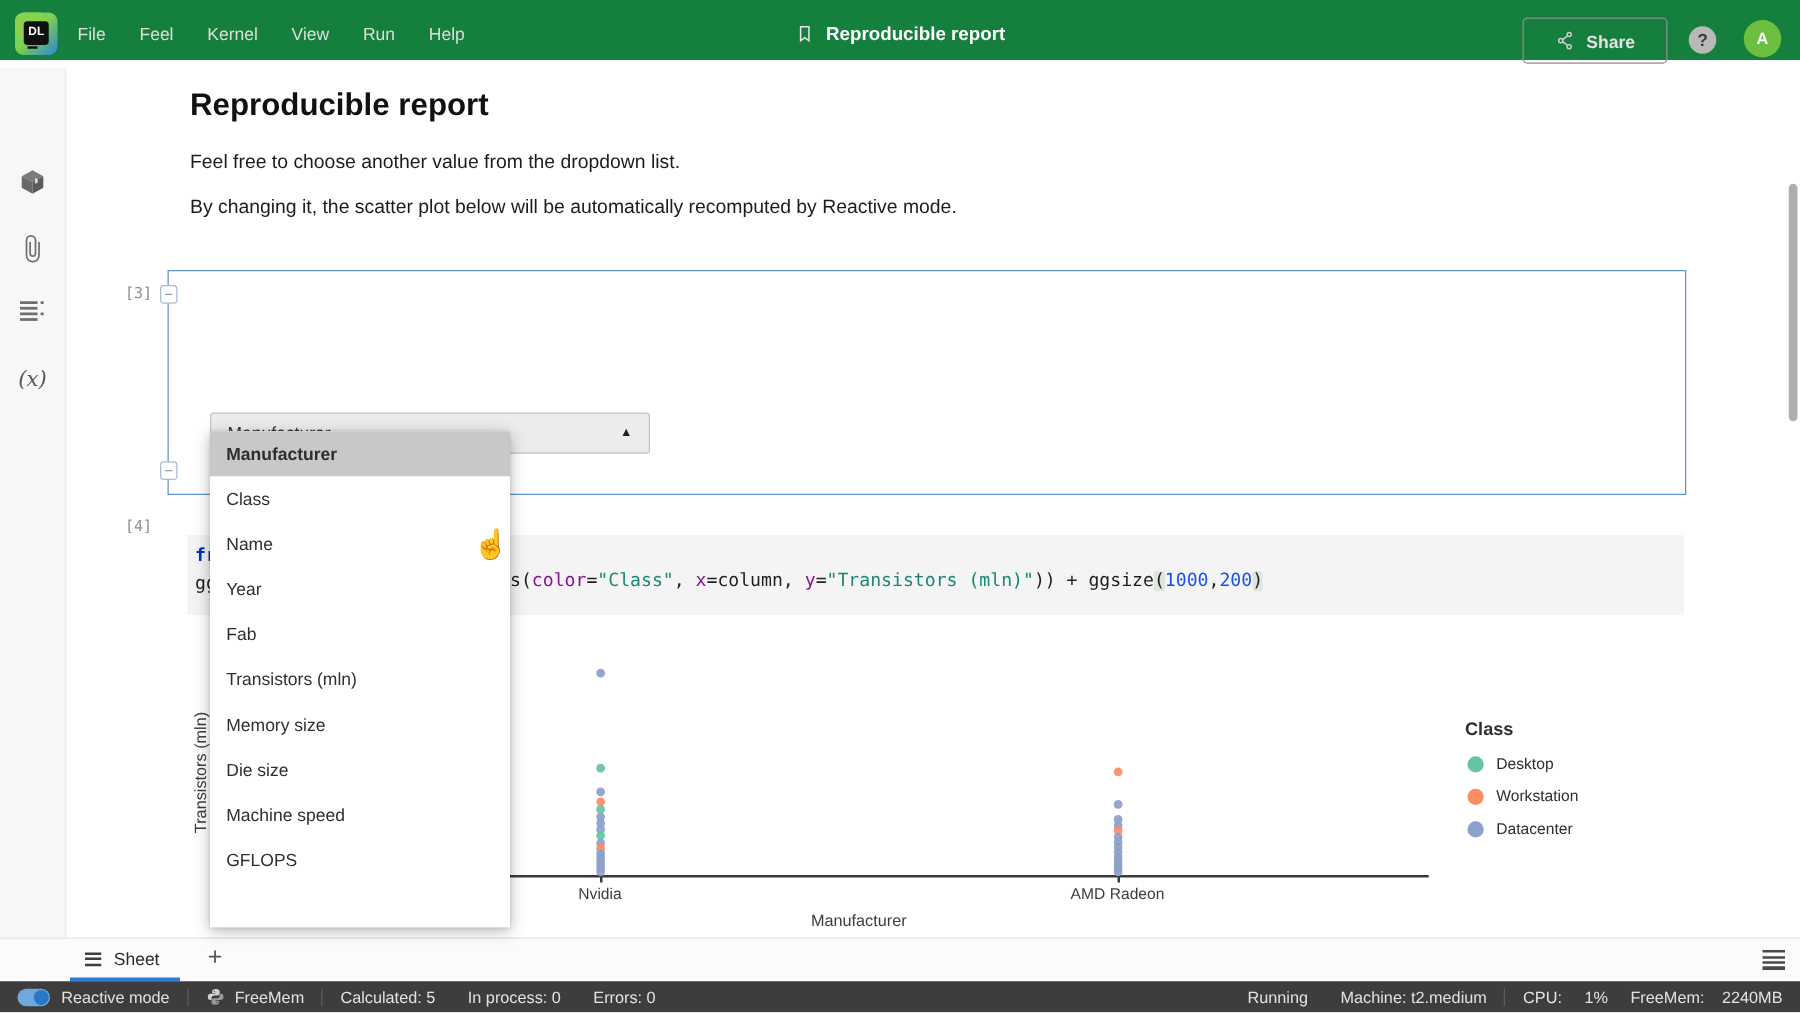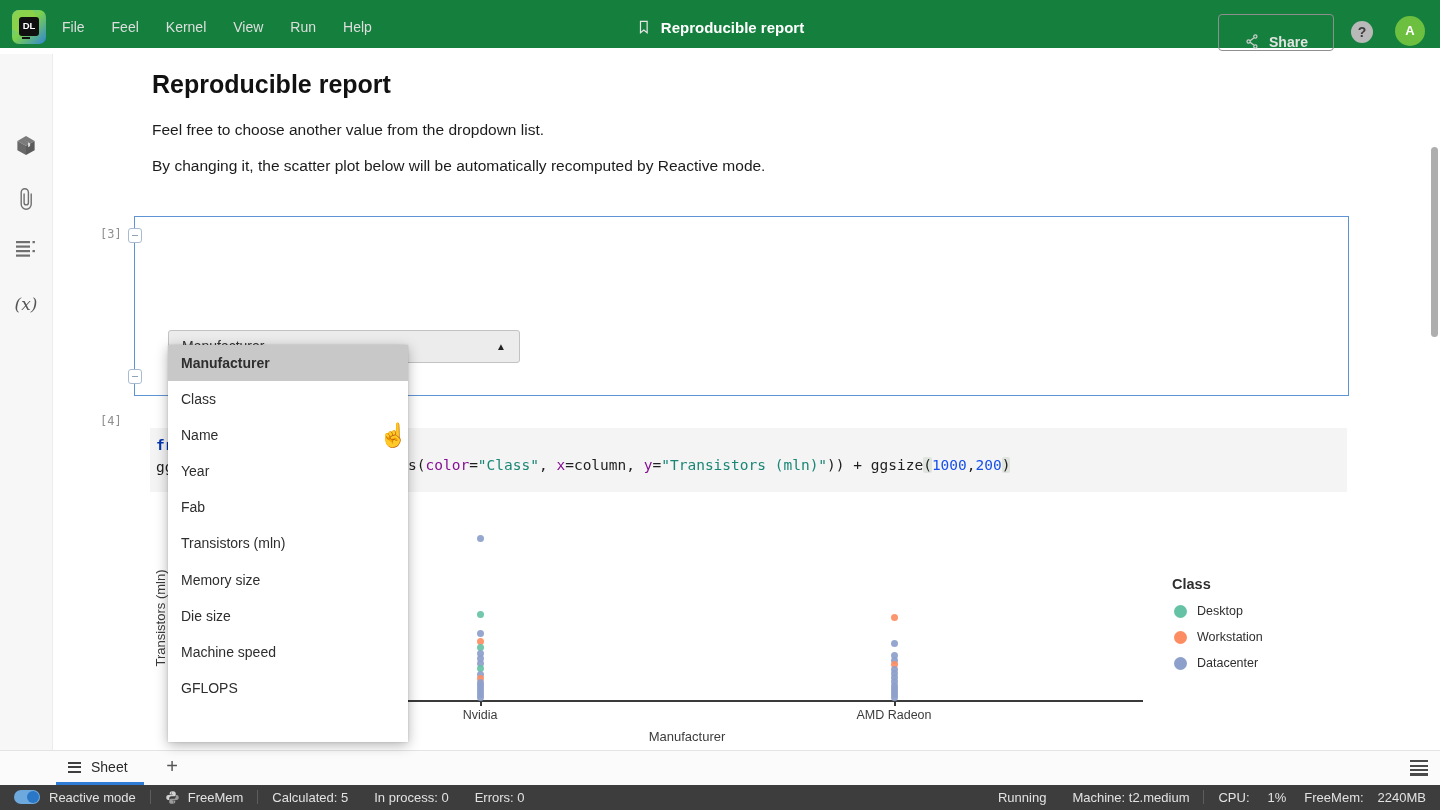--- a/index.html
+++ b/index.html
@@ -14,21 +14,21 @@
   .logo .blob{position:absolute;left:-4px;top:-5px;width:28px;height:28px;border-radius:50%;
         background:#8fd344;opacity:.9;}
   .logo .dl{position:absolute;left:7px;top:7px;width:20px;height:19px;background:#101010;
         border-radius:3px;color:#fff;font-size:9.5px;font-weight:bold;text-align:center;line-height:17px;}
   .logo .dash{position:absolute;left:10px;top:27px;width:8px;height:2px;background:#101010;}
   .menus{left:62px;top:0;height:54px;display:flex;gap:27px;align-items:center;}
   .menu-item{color:#dedede;font-size:14px;cursor:default;}
   .tb-title{left:50%;top:0;height:54px;transform:translateX(-50%);display:flex;align-items:center;gap:9px;
         color:#fff;font-size:15px;font-weight:600;}
   .share-btn{left:1218px;top:14px;width:114px;height:35px;border:1px solid #8f8f8f;border-radius:4px;
-        display:flex;align-items:flex-end;justify-content:center;gap:8px;color:#e3e3e3;font-size:14px;font-weight:600;}
+        display:flex;align-items:center;justify-content:center;gap:8px;color:#e3e3e3;font-size:14px;font-weight:600;}
   .help-circle{left:1351px;top:21px;width:22px;height:22px;border-radius:50%;background:#b9b9b9;
         color:#3c3c3c;font-size:14px;font-weight:bold;text-align:center;line-height:22px;}
   .avatar{left:1395px;top:16px;width:30px;height:30px;border-radius:50%;background:#6cbf3f;
         color:#fff;font-size:13px;font-weight:bold;text-align:center;line-height:30px;}
 
   
   .sidebar{left:0;top:54px;width:52px;height:696px;background:#f7f7f7;border-right:1px solid #ececec;}
   .side-ic{position:absolute;left:50%;transform:translateX(-50%);color:#6f6f6f;}
   .fx{font-family:"DejaVu Serif",serif;font-style:italic;font-size:17px;color:#555;}
 
@@ -97,21 +97,21 @@
   .hamb{display:inline-block;}
   .hamb i{display:block;width:13px;height:2px;background:#3e3e3e;margin:2.5px 0;}
   .add-tab{position:absolute;left:160px;top:0;width:24px;height:32px;font-size:20px;color:#555;
         text-align:center;line-height:30px;font-weight:300;}
   .sheets-menu{position:absolute;left:1410px;top:7px;}
   .sheets-menu i{display:block;width:18px;height:2.2px;background:#4a4a4a;margin:2.2px 0;}
 
   
   .statusbar{left:0;top:785px;width:1440px;height:25px;background:#3d3d3d;color:#e2e2e2;font-size:13px;z-index:21;
         display:flex;align-items:center;justify-content:space-between;padding:0 14px;box-sizing:border-box;}
-  .sb-left,.sb-right{display:flex;}
+  .sb-left,.sb-right{display:flex;align-items:center;}
   .sb-div{width:1px;height:14px;background:#5d5d5d;margin:0 14px;}
   .toggle{width:26px;height:14px;border-radius:8px;background:#6ea9dd;position:relative;margin-right:9px;}
   .toggle b{position:absolute;right:1px;top:1px;width:12px;height:12px;border-radius:50%;background:#2a77c7;}
   .gap18{margin-left:18px;} .gap26{margin-left:26px;} .gap14{margin-left:14px;}
 
   svg{display:block;}
 </style>
 </head>
 <body>
 

